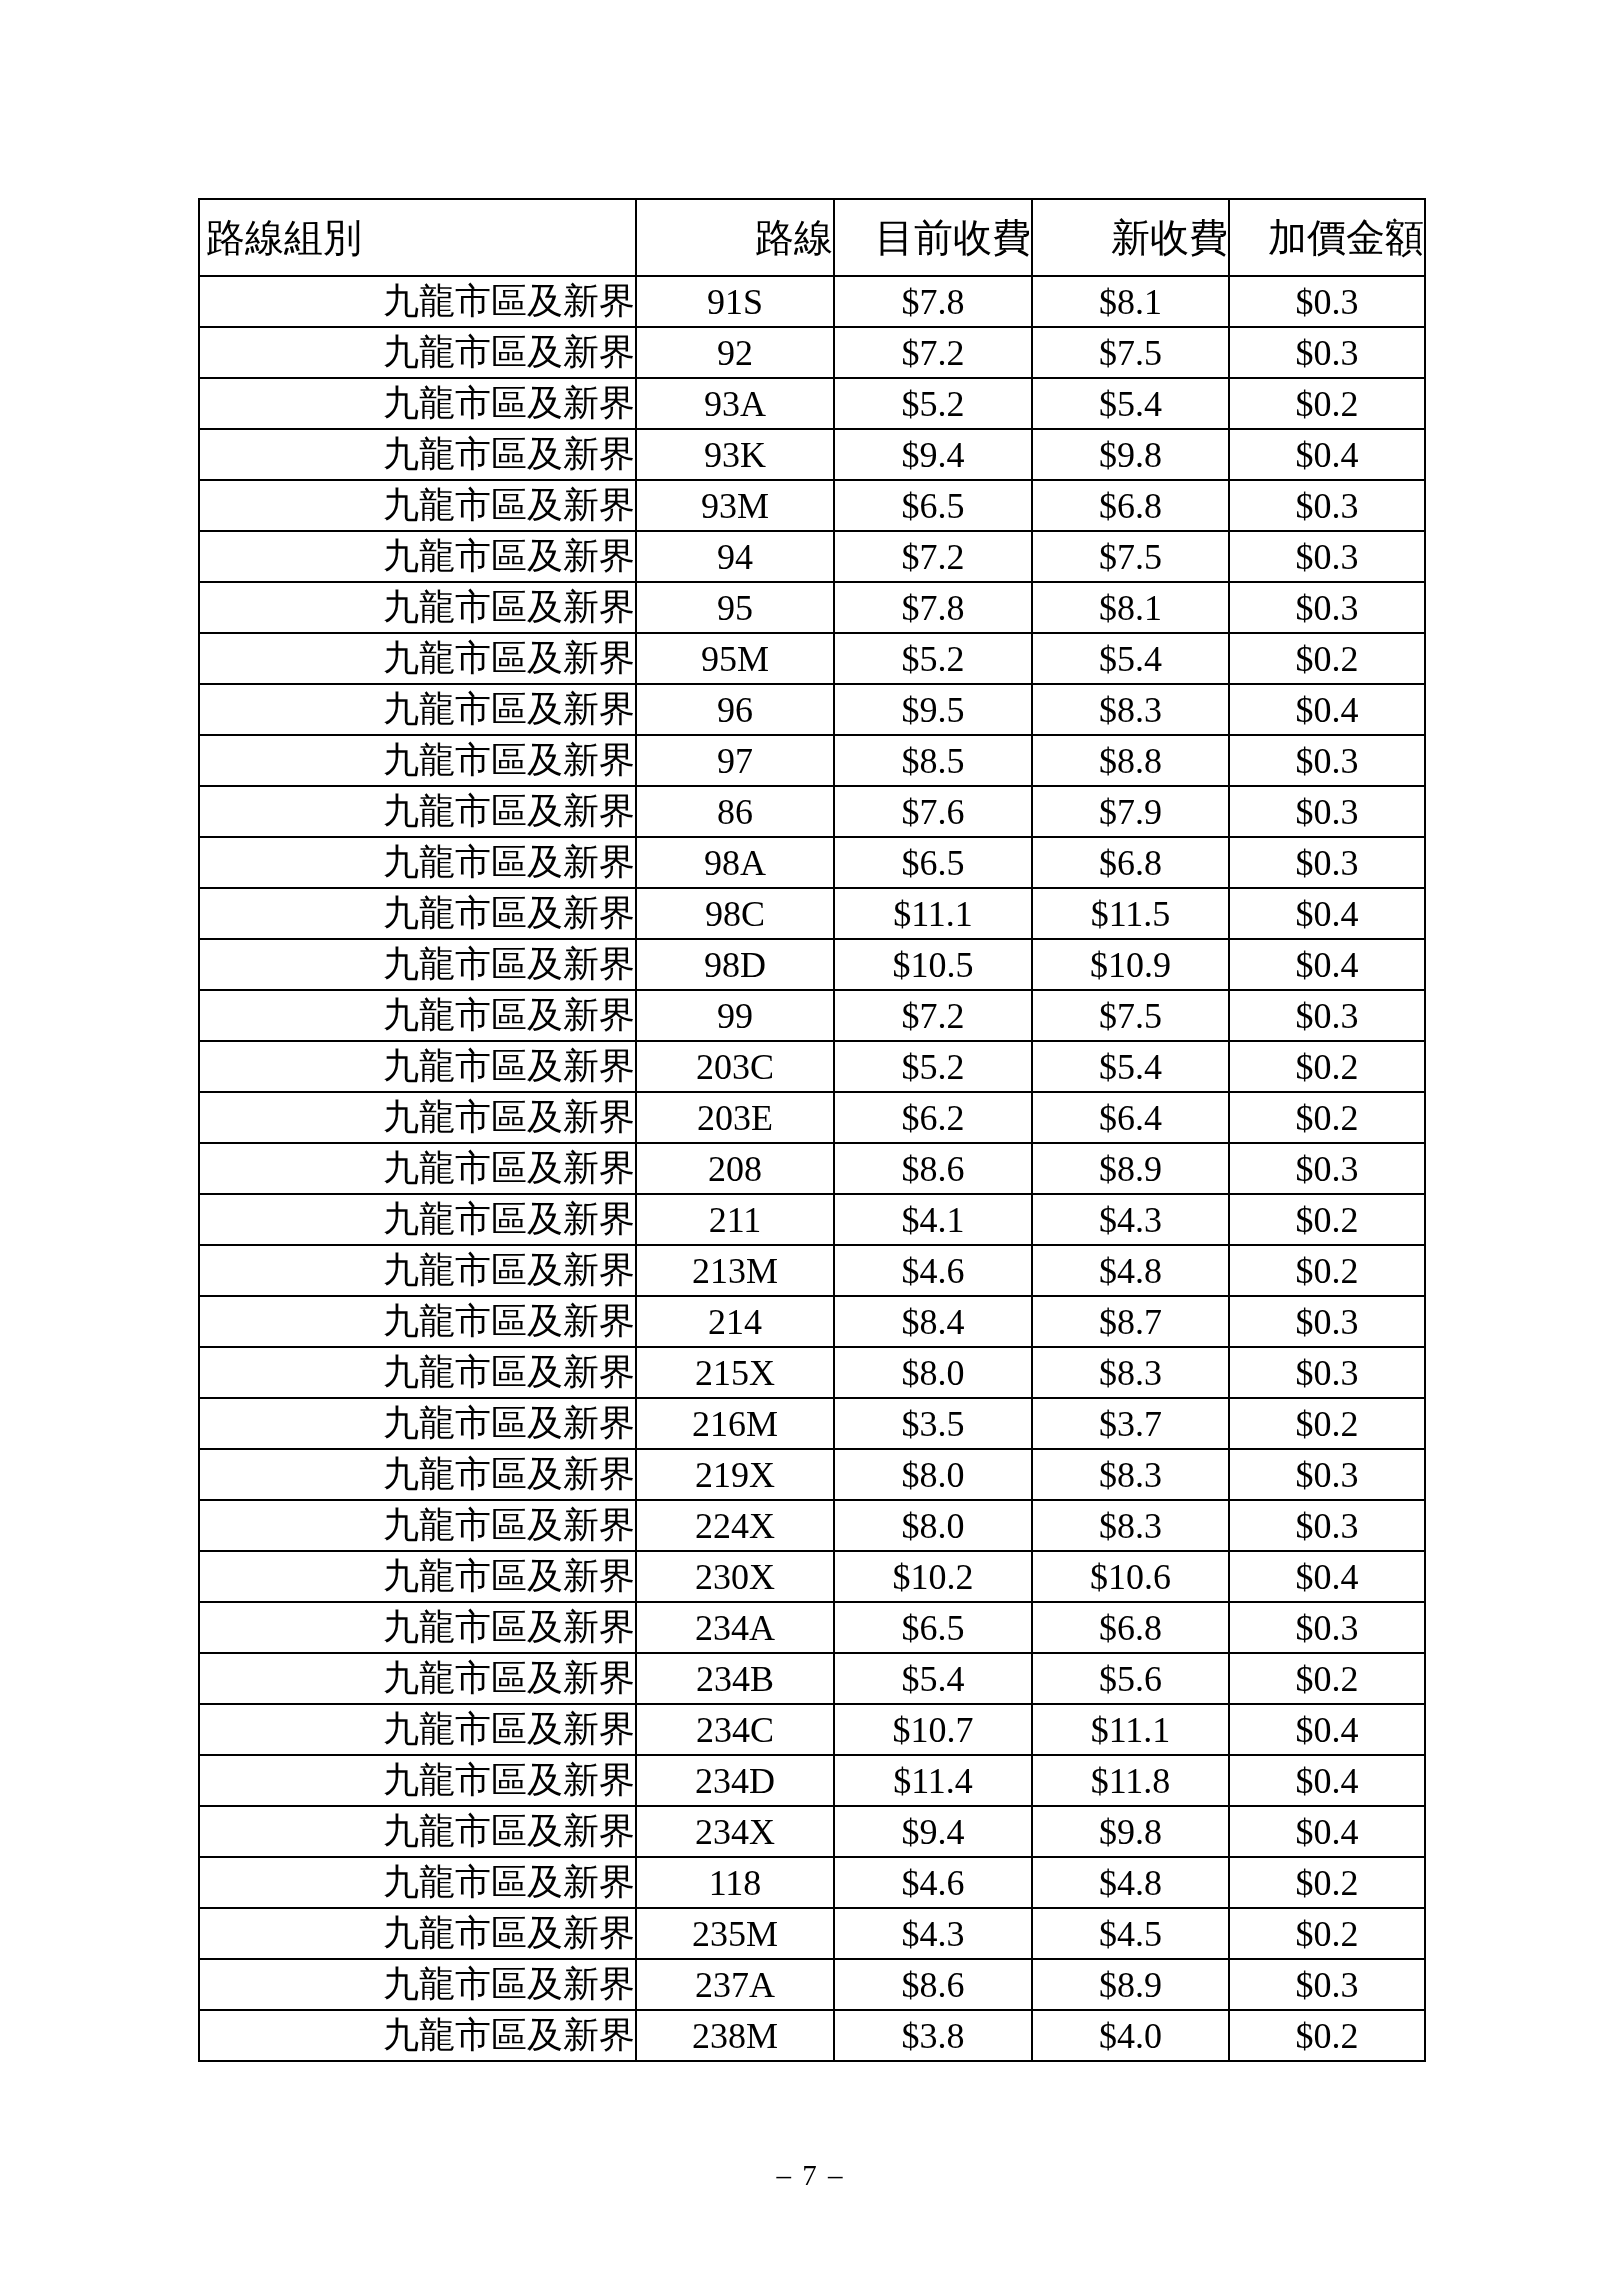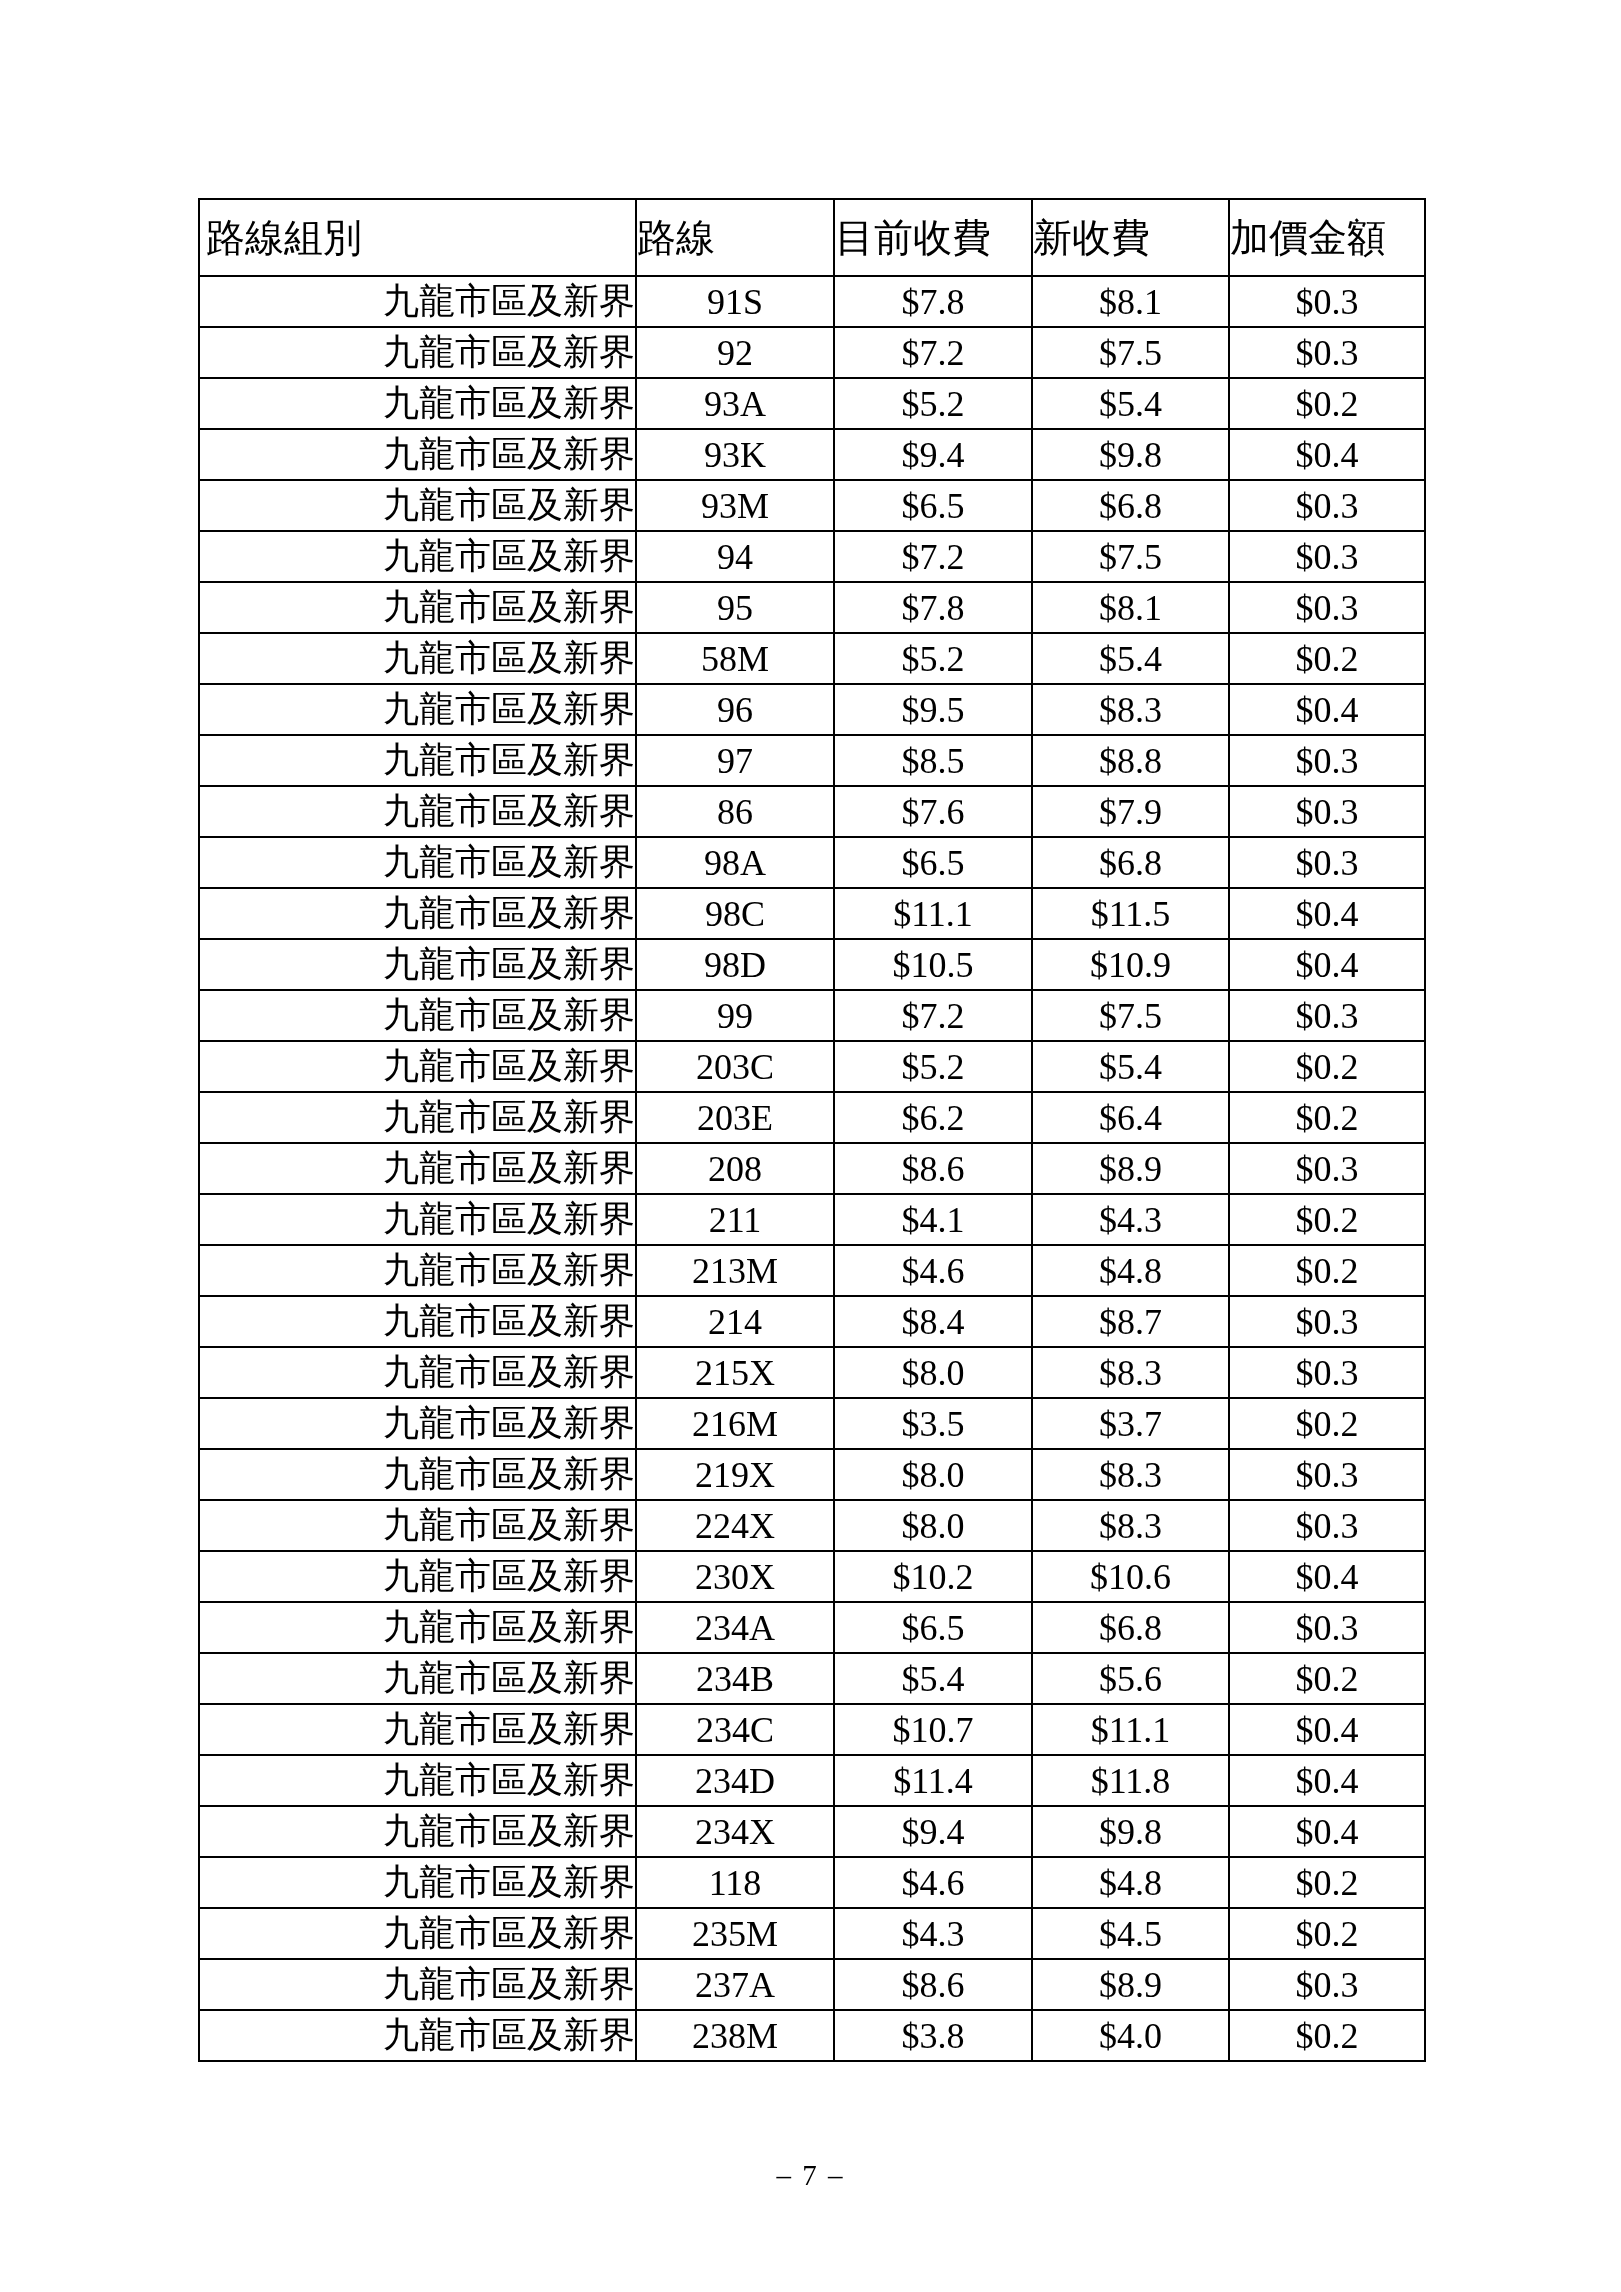--- a/index.html
+++ b/index.html
@@ -24,21 +24,21 @@
     padding: 0;
     overflow: hidden;
     white-space: nowrap;
     font-weight: normal;
     vertical-align: middle;
   }
   .fare-table thead tr { height: 77px; }
   .fare-table tbody tr { height: 51px; }
   .fare-table th {
     font-size: 39px;
-    text-align: left;
+    text-align: right;
   }
   .fare-table th:first-child {
     text-align: left;
     padding-left: 5.9px;
     margin-top: 35px;
   }
   .fare-table td {
     font-size: 36px;
     text-align: center;
   }
@@ -121,21 +121,21 @@
       </tr>
       <tr>
         <td>九龍市區及新界</td>
         <td>95</td>
         <td>$7.8</td>
         <td>$8.1</td>
         <td>$0.3</td>
       </tr>
       <tr>
         <td>九龍市區及新界</td>
-        <td>58M</td>
+        <td>95M</td>
         <td>$5.2</td>
         <td>$5.4</td>
         <td>$0.2</td>
       </tr>
       <tr>
         <td>九龍市區及新界</td>
         <td>96</td>
         <td>$9.5</td>
         <td>$8.3</td>
         <td>$0.4</td>

